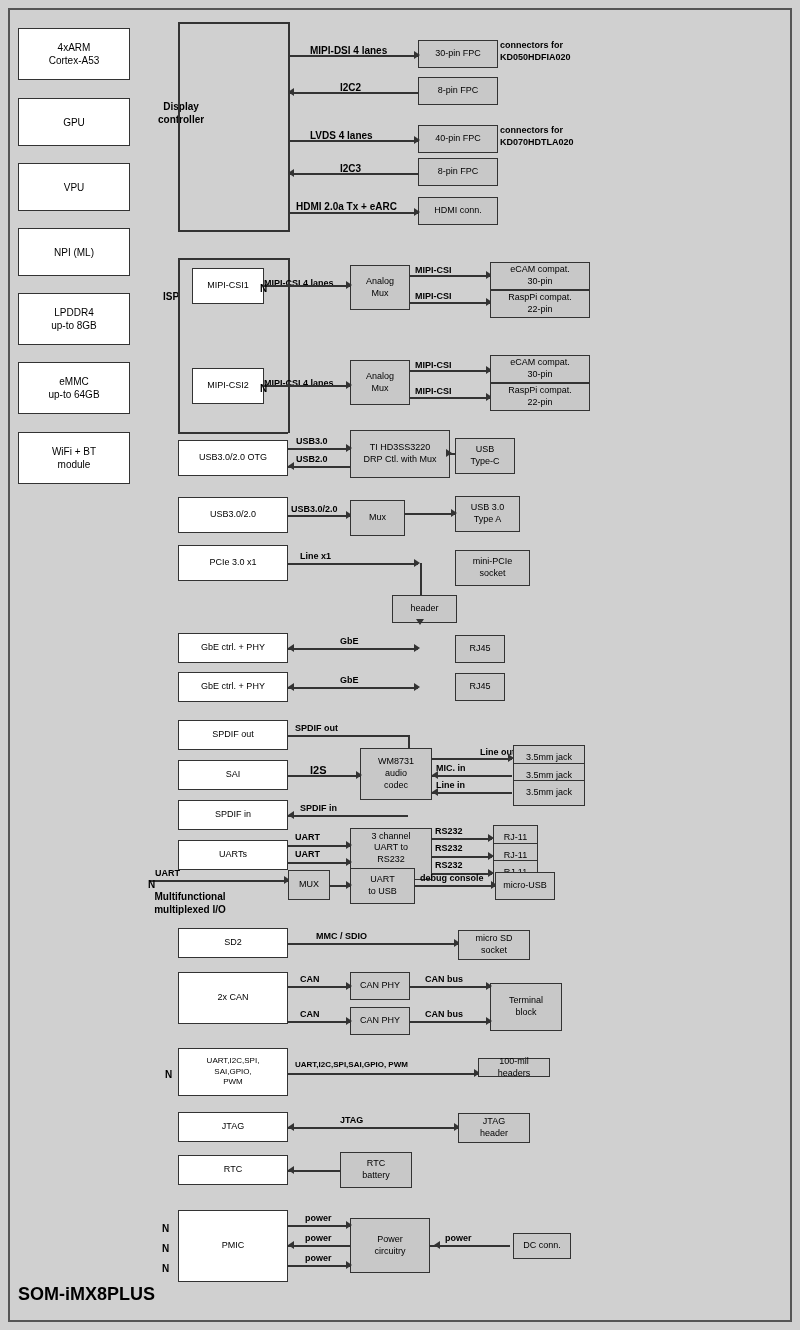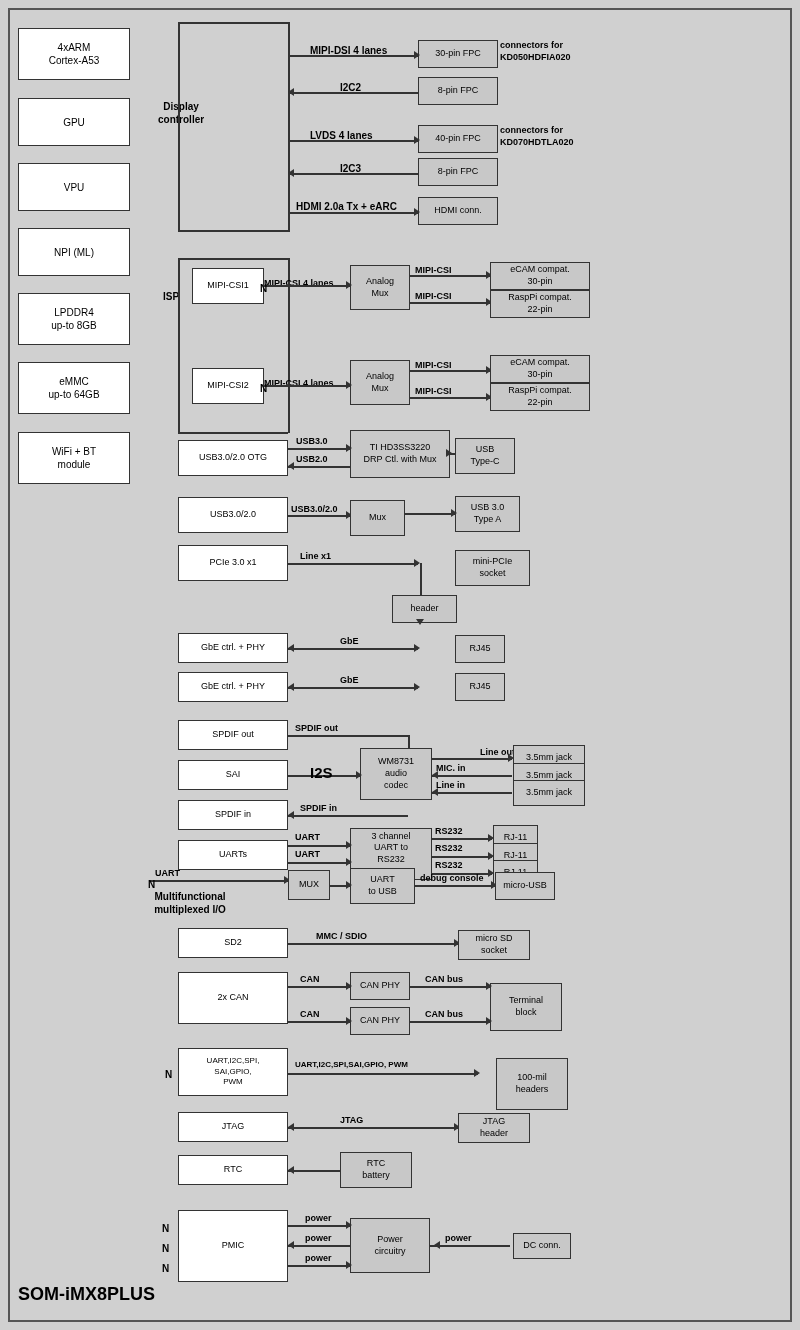--- a/index.html
+++ b/index.html
@@ -220,21 +220,21 @@
 
   <div class="box" style="top:720px;left:178px;width:110px;height:30px;font-size:9px;">SPDIF out</div>
 
   <div class="box" style="top:760px;left:178px;width:110px;height:30px;font-size:9px;">SAI</div>
 
   <div class="box" style="top:800px;left:178px;width:110px;height:30px;font-size:9px;">SPDIF in</div>
 
   <div class="box gray" style="top:748px;left:360px;width:72px;height:52px;font-size:9px;">WM8731<br>audio<br>codec</div>
 
   <div class="hline" style="top:775px;left:288px;width:72px;"></div>
-  <div class="label" style="top:763px;left:310px;font-size:15px;">I2S</div>
+  <div class="label" style="top:763px;left:310px;font-size:11px;">I2S</div>
   <div style="position:absolute;top:771px;left:356px;border-left:6px solid #333;border-top:4px solid transparent;border-bottom:4px solid transparent;"></div>
 
   <div class="hline" style="top:735px;left:288px;width:120px;"></div>
   <div class="label" style="top:723px;left:295px;font-size:9px;">SPDIF out</div>
 
   <div class="vline" style="top:735px;left:408px;height:13px;"></div>
 
   <div class="hline" style="top:815px;left:288px;width:120px;"></div>
   <div class="label" style="top:803px;left:300px;font-size:9px;">SPDIF in</div>
   <div style="position:absolute;top:811px;left:288px;border-right:6px solid #333;border-top:4px solid transparent;border-bottom:4px solid transparent;"></div>
@@ -327,21 +327,21 @@
 
   <div class="hline" style="top:1021px;left:410px;width:80px;"></div>
   <div class="label" style="top:1009px;left:425px;font-size:9px;">CAN bus</div>
   <div style="position:absolute;top:1017px;left:486px;border-left:6px solid #333;border-top:4px solid transparent;border-bottom:4px solid transparent;"></div>
 
   <div class="box" style="top:1048px;left:178px;width:110px;height:48px;font-size:8px;">UART,I2C,SPI,<br>SAI,GPIO,<br>PWM</div>
 
   <div class="hline" style="top:1073px;left:288px;width:190px;"></div>
   <div class="label" style="top:1060px;left:295px;font-size:8px;">UART,I2C,SPI,SAI,GPIO, PWM</div>
   <div style="position:absolute;top:1069px;left:474px;border-left:6px solid #333;border-top:4px solid transparent;border-bottom:4px solid transparent;"></div>
-  <div class="box gray" style="top:1058px;left:496px;width:72px;height:52px;font-size:9px;">100-mil<br>headers</div>
+  <div class="box gray" style="top:1058px;left:478px;width:72px;height:19px;font-size:9px;">100-mil<br>headers</div>
 
   <div class="box" style="top:1112px;left:178px;width:110px;height:30px;font-size:9px;">JTAG</div>
   <div class="hline" style="top:1127px;left:288px;width:170px;"></div>
   <div class="label" style="top:1115px;left:340px;font-size:9px;">JTAG</div>
   <div style="position:absolute;top:1123px;left:288px;border-right:6px solid #333;border-top:4px solid transparent;border-bottom:4px solid transparent;"></div>
   <div style="position:absolute;top:1123px;left:454px;border-left:6px solid #333;border-top:4px solid transparent;border-bottom:4px solid transparent;"></div>
   <div class="box gray" style="top:1113px;left:458px;width:72px;height:30px;font-size:9px;">JTAG<br>header</div>
 
   <div class="box" style="top:1155px;left:178px;width:110px;height:30px;font-size:9px;">RTC</div>
 

